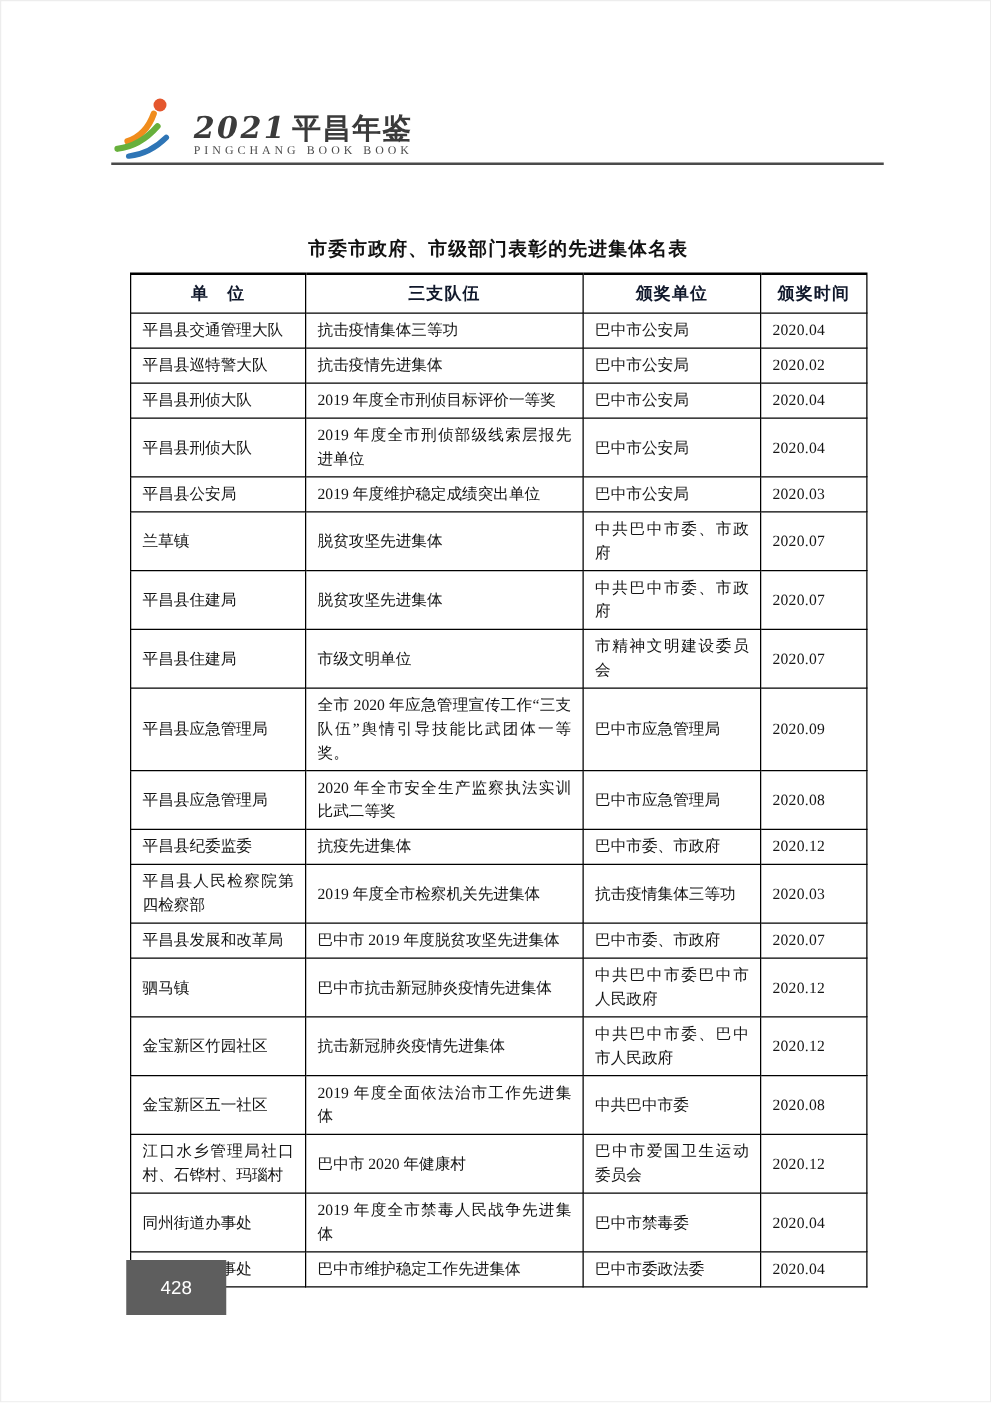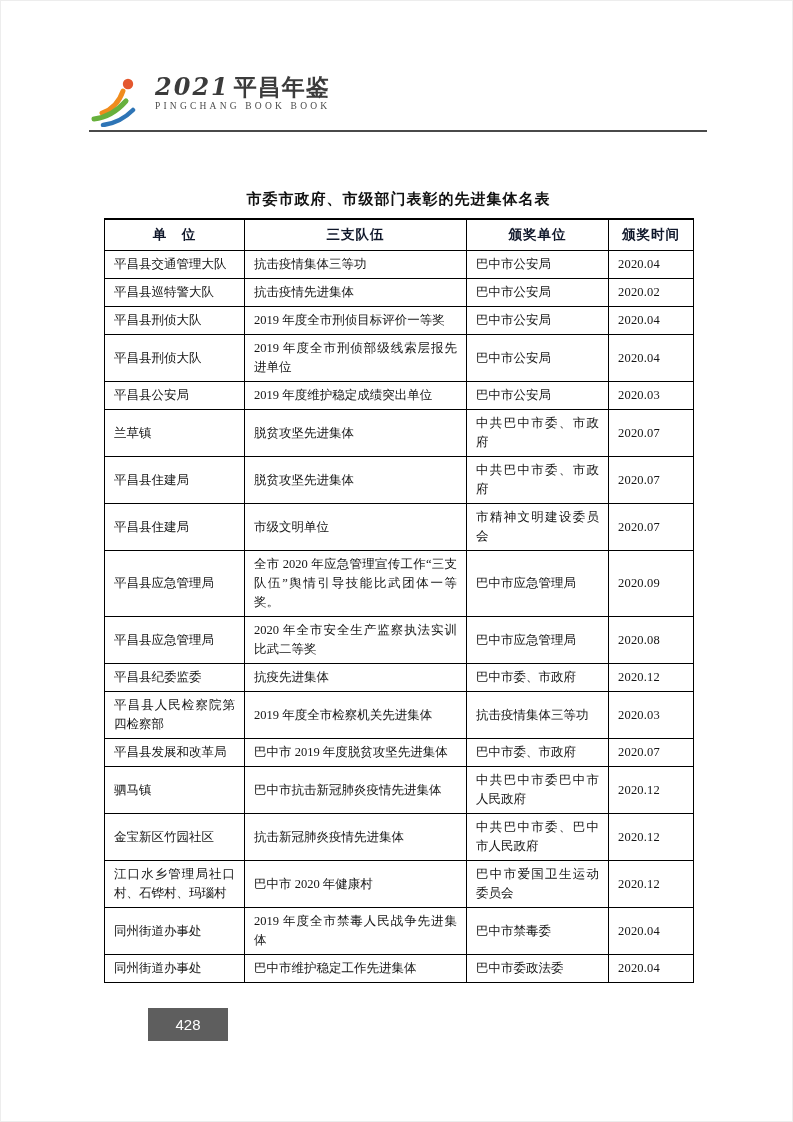--- a/index.html
+++ b/index.html
@@ -20,21 +20,21 @@
   .masthead {
     position: absolute;
     left: 88px;
     top: 74px;
     width: 618px;
     border-bottom: 2px solid #4a4a4a;
     padding-bottom: 3px;
   }
   .masthead-inner {
     display: flex;
-    align-items: flex-start;
+    align-items: flex-end;
     gap: 10px;
   }
   .logo-icon { width: 56px; height: 52px; flex: 0 0 auto; }
   .logo-icon svg { display: block; width: 100%; height: 100%; }
   .logo-textblock { line-height: 1; padding-bottom: 1px; }
   .logo-title { white-space: nowrap; color: #3b3b3b; }
   .logo-title .year {
     font-family: "DejaVu Serif", serif;
     font-style: italic;
     font-weight: bold;
@@ -110,29 +110,28 @@
     font-family: Liberation Serif, serif;
     letter-spacing: 0.2px;
   }
 
   
   .pageno-box {
     position: absolute;
     left: 100px;
     top: 1007px;
     width: 80px;
-    height: 33px;
+    height: 44px;
     background: #5e5e5e;
     color: #ffffff;
     font-family: "Liberation Sans", "DejaVu Sans", sans-serif;
     font-size: 15px;
     display: flex;
     align-items: center;
     justify-content: center;
-    margin-left: 47px;
   }
 </style>
 </head>
 <body>
 
 <div class="page">
 
   <div class="masthead">
     <div class="masthead-inner">
       <div class="logo-icon">
@@ -254,20 +253,26 @@
           <td class="cell-awarder">中共巴中市委巴中市人民政府</td>
           <td class="cell-time">2020.12</td>
         </tr>
         <tr>
           <td class="cell-unit">金宝新区竹园社区</td>
           <td class="cell-honor">抗击新冠肺炎疫情先进集体</td>
           <td class="cell-awarder">中共巴中市委、巴中市人民政府</td>
           <td class="cell-time">2020.12</td>
         </tr>
         <tr>
+          <td class="cell-unit">金宝新区五一社区</td>
+          <td class="cell-honor">2019 年度全面依法治市工作先进集体</td>
+          <td class="cell-awarder">中共巴中市委</td>
+          <td class="cell-time">2020.08</td>
+        </tr>
+        <tr>
           <td class="cell-unit">江口水乡管理局社口村、石铧村、玛瑙村</td>
           <td class="cell-honor">巴中市 2020 年健康村</td>
           <td class="cell-awarder">巴中市爱国卫生运动委员会</td>
           <td class="cell-time">2020.12</td>
         </tr>
         <tr>
           <td class="cell-unit">同州街道办事处</td>
           <td class="cell-honor">2019 年度全市禁毒人民战争先进集体</td>
           <td class="cell-awarder">巴中市禁毒委</td>
           <td class="cell-time">2020.04</td>

